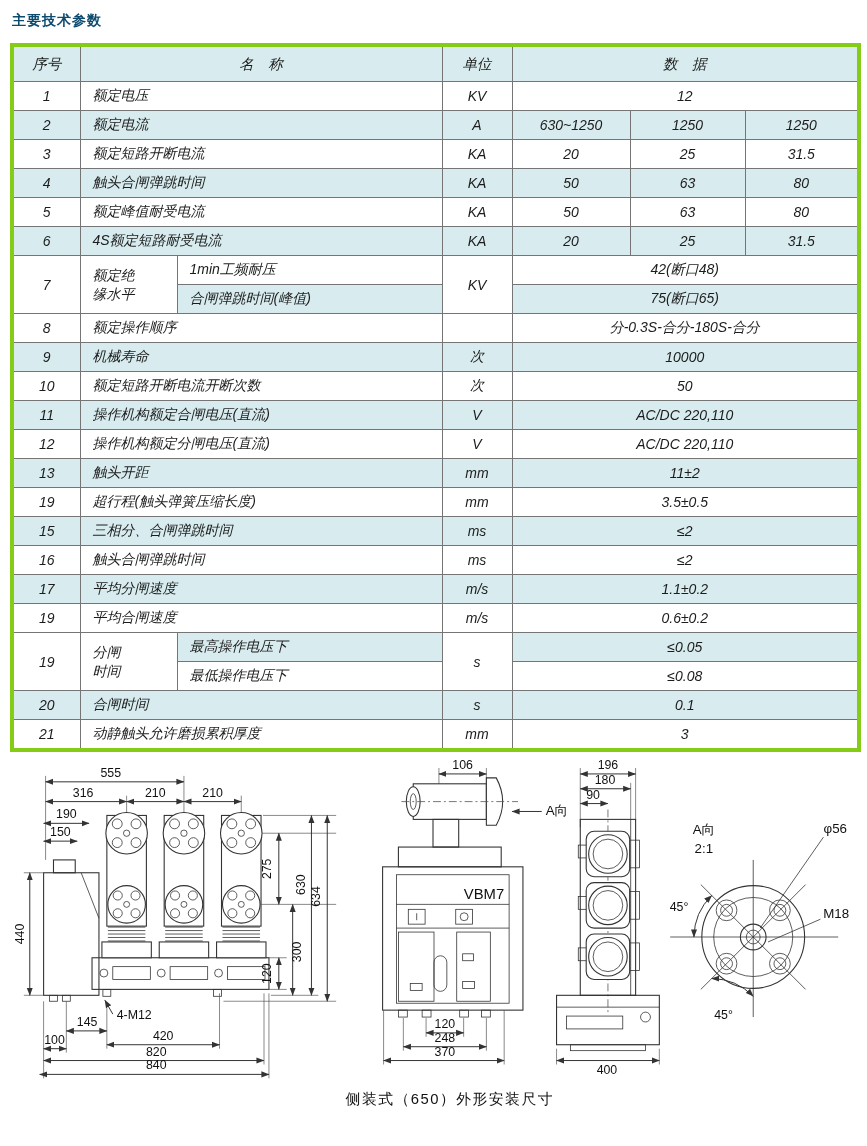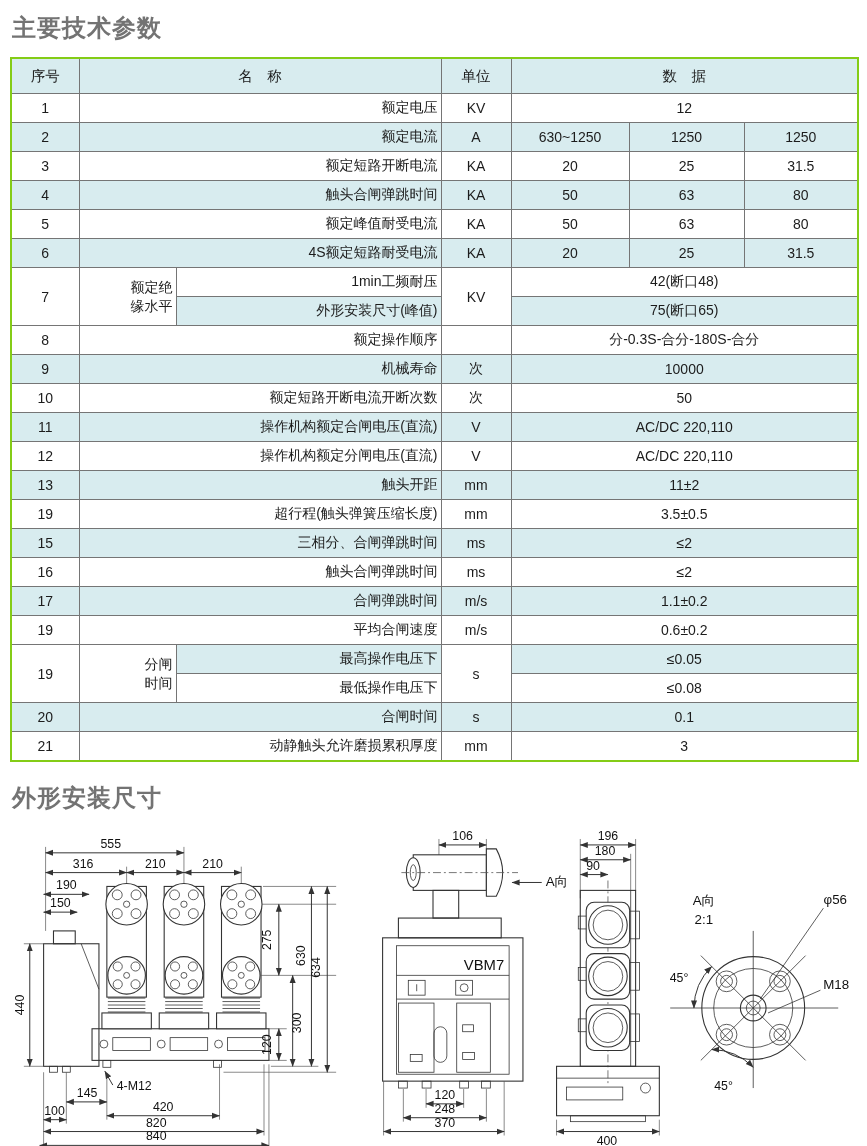--- a/index.html
+++ b/index.html
@@ -1,24 +1,24 @@
 <!DOCTYPE html>
 <html><head>
 <meta charset="utf-8">
 <style>
   html,body{margin:0;padding:0;background:#fff;}
   body{width:867px;font-family:"Liberation Sans","DejaVu Sans",sans-serif;color:#1c1c1c;}
   .page{padding:6px 10px 0 10px;}
-  .sec-title{color:#737373;font-size:24px;font-weight:bold;margin:6px 0 13px 2px;letter-spacing:1px;}
-  table.spec{border-collapse:collapse;width:847px;table-layout:fixed;border:2px solid #84cc16;font-size:14px;}
+  .sec-title{color:#0c4a6e;font-size:14px;font-weight:bold;margin:6px 0 13px 2px;letter-spacing:1px;}
+  table.spec{border-collapse:collapse;width:847px;table-layout:fixed;border:4px solid #84cc16;font-size:14px;font-style:italic;}
   .spec th,.spec td{border:1px solid #757575;height:26px;text-align:center;padding:1px 3px;overflow:hidden;}
   .spec thead th{height:32px;font-weight:normal;background:#d8ecef;font-size:14.5px;}
   tr.b td{background:#d8ecef;}
   tr.w td{background:#ffffff;}
-  td.nm{text-align:right;padding-left:4px;}
+  td.nm{text-align:left;padding-left:12px;}
   td.sp{background:#ffffff !important;}
   td.pre{white-space:pre-line;line-height:1.3;}
   .draw-wrap{margin-top:4px;}
   
   .sh{fill:none;stroke:#333;stroke-width:1.1;}
   .sh2{fill:#fff;stroke:#333;stroke-width:1.1;}
   .thin{fill:none;stroke:#333;stroke-width:0.8;}
   .dl{stroke:#333;stroke-width:1;fill:none;marker-start:url(#ar);marker-end:url(#ar);}
   .ld{stroke:#333;stroke-width:1;fill:none;marker-end:url(#ar);}
   .xl{stroke:#555;stroke-width:0.7;}
@@ -101,21 +101,21 @@
       </tr>
       <tr class="w">
         <td rowspan="2" class="sp">7</td>
         <td rowspan="2" class="nm pre sp">额定绝
 缘水平</td>
         <td class="nm">1min工频耐压</td>
         <td rowspan="2" class="sp">KV</td>
         <td colspan="3">42(断口48)</td>
       </tr>
       <tr class="b">
-        <td class="nm">外形安装尺寸(峰值)</td>
+        <td class="nm">合闸弹跳时间(峰值)</td>
         <td colspan="3">75(断口65)</td>
       </tr>
       <tr class="w">
         <td>8</td>
         <td colspan="2" class="nm">额定操作顺序</td>
         <td></td>
         <td colspan="3">分-0.3S-合分-180S-合分</td>
       </tr>
       <tr class="b">
         <td>9</td>
@@ -160,21 +160,21 @@
         <td colspan="3">≤2</td>
       </tr>
       <tr class="w">
         <td>16</td>
         <td colspan="2" class="nm">触头合闸弹跳时间</td>
         <td>ms</td>
         <td colspan="3">≤2</td>
       </tr>
       <tr class="b">
         <td>17</td>
-        <td colspan="2" class="nm">合闸弹跳时间</td>
+        <td colspan="2" class="nm">平均分闸速度</td>
         <td>m/s</td>
         <td colspan="3">1.1±0.2</td>
       </tr>
       <tr class="w">
         <td>19</td>
         <td colspan="2" class="nm">平均合闸速度</td>
         <td>m/s</td>
         <td colspan="3">0.6±0.2</td>
       </tr>
       <tr class="b">
@@ -197,21 +197,20 @@
       </tr>
       <tr class="w">
         <td>21</td>
         <td colspan="2" class="nm">动静触头允许磨损累积厚度</td>
         <td>mm</td>
         <td colspan="3">3</td>
       </tr>
     </tbody>
   </table>
 
-  <div class="sec-title" style="margin-top:20px">外形安装尺寸</div>
 
   <div class="draw-wrap">
   <svg width="847" height="362" viewBox="0 0 857 362">
     <defs>
       <marker id="ar" markerWidth="9" markerHeight="9" viewBox="0 0 10 10" refX="8.5" refY="5" orient="auto-start-reverse">
         <path d="M0 1.6 L9 5 L0 8.4 Z" fill="#333"></path>
       </marker>
       <g id="pole">
         <rect x="98" y="58" width="40" height="112" class="sh2"></rect>
         <circle cx="118" cy="76" r="21" class="sh2"></circle>

